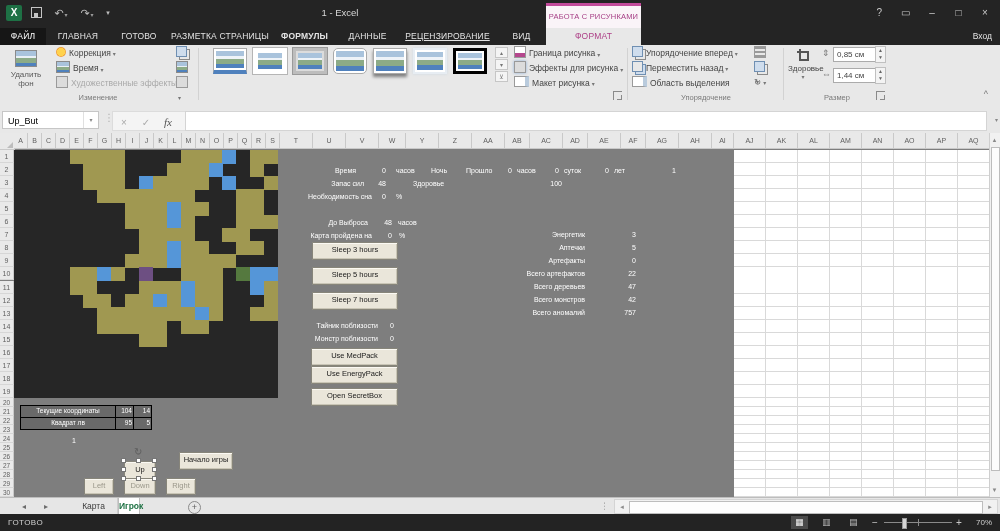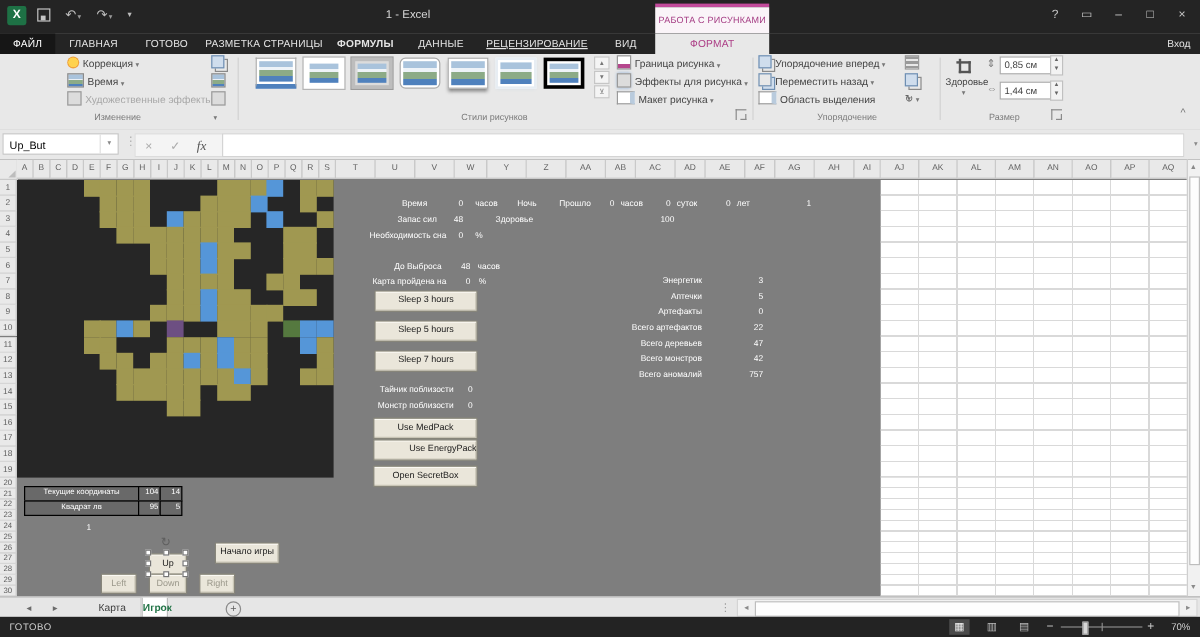--- a/index.html
+++ b/index.html
@@ -182,20 +182,24 @@
     <div class="rtab" style="left: 272px; width: 65px; font-weight: bold;">ФОРМУЛЫ</div>
     <div class="rtab" style="left: 337px; width: 61px;">ДАННЫЕ</div>
     <div class="rtab" style="left: 398px; width: 99px; text-decoration: underline;">РЕЦЕНЗИРОВАНИЕ</div>
     <div class="rtab" style="left: 497px; width: 49px;">ВИД</div>
     <div class="rtab active" style="left: 546px; width: 95px;">ФОРМАТ</div>
   </div>
 
 <div id="ribbon">
 
   <div class="rgroup" style="left:0;width:196px">
+    <div class="bigbtn" style="left:2px">
+      <div class="ico-img lg"></div>
+      <div class="cap">Удалить фон</div>
+    </div>
     <div class="rrow" style="left:56px;top:1px">
       <span class="ico-sun"></span><span class="lbl">Коррекция</span><span class="dd">▾</span>
     </div>
     <div class="rrow" style="left:56px;top:16px">
       <span class="ico-img"></span><span class="lbl">Время</span><span class="dd">▾</span>
     </div>
     <div class="rrow dis" style="left:56px;top:31px">
       <span class="ico-box"></span><span class="lbl">Художественные эффекты</span><span class="dd">▾</span>
     </div>
     <div class="mini" style="left:176px;top:1px"><span class="ico-sq2"></span></div>
@@ -238,21 +242,20 @@
     <div class="rrow" style="left:2px;top:1px">
       <span class="ico-box" style="background:linear-gradient(180deg,#fff 0 60%,#b5478d 60% 100%)"></span><span class="lbl">Граница рисунка</span><span class="dd">▾</span>
     </div>
     <div class="rrow" style="left:2px;top:16px">
       <span class="ico-box" style="box-shadow:0 0 3px #8fb0d8"></span><span class="lbl">Эффекты для рисунка</span><span class="dd">▾</span>
     </div>
     <div class="rrow" style="left:2px;top:31px">
       <span class="ico-pane"></span><span class="lbl">Макет рисунка</span><span class="dd">▾</span>
     </div>
   </div>
-  <div class="glabel" style="left:200px;width:424px">Стили рисунков</div>
   <div class="launcher" style="left:613px;top:46px"></div>
   <div class="gsep" style="left:627px"></div>
 
   <div class="rgroup" style="left:630px;width:152px">
     <div class="rrow" style="left:2px;top:1px">
       <span class="ico-sq2"></span><span class="lbl">Упорядочение вперед</span><span class="dd">▾</span>
     </div>
     <div class="rrow" style="left:2px;top:16px">
       <span class="ico-sq2" style="background:#e8e8e8;box-shadow:3px 3px 0 -1px #cfdded,3px 3px 0 0 #6f8fb2"></span><span class="lbl">Переместить назад</span><span class="dd">▾</span>
     </div>
@@ -470,21 +473,21 @@
       <div class="stat" style="left: 440px; top: 175px; width: 145px; text-align: right;">Всего аномалий</div>
       <div class="stat" style="left: 588px; top: 175px; width: 48px; text-align: right;">757</div>
       <div class="stat" style="left: 300px; top: 188px; width: 78px; text-align: right;">Тайник поблизости</div>
       <div class="stat" style="left: 380px; top: 188px; width: 14px; text-align: right;">0</div>
       <div class="stat" style="left: 300px; top: 201px; width: 78px; text-align: right;">Монстр поблизости</div>
       <div class="stat" style="left: 380px; top: 201px; width: 14px; text-align: right;">0</div>
       <div class="gbtn" style="left: 312px; top: 109px; width: 84px; height: 16px; line-height: 14px;">Sleep 3 hours</div>
       <div class="gbtn" style="left: 312px; top: 134px; width: 84px; height: 16px; line-height: 14px;">Sleep 5 hours</div>
       <div class="gbtn" style="left: 312px; top: 159px; width: 84px; height: 16px; line-height: 14px;">Sleep 7 hours</div>
       <div class="gbtn" style="left: 311px; top: 215px; width: 85px; height: 16px; line-height: 14px;">Use MedPack</div>
-      <div class="gbtn" style="left: 311px; top: 233px; width: 85px; height: 16px; line-height: 14px; text-align: right;">Use EnergyPack</div>
+      <div class="gbtn" style="left: 311px; top: 233px; width: 85px; height: 16px; line-height: 14px;">Use EnergyPack</div>
       <div class="gbtn" style="left: 311px; top: 255px; width: 85px; height: 16px; line-height: 14px;">Open SecretBox</div>
       <div class="ctcell" style="left: 20px; top: 272px; width: 96px; height: 13px; text-align: center;">Текущие координаты</div>
       <div class="ctcell" style="left: 115px; top: 272px; width: 19px; height: 13px; text-align: right; padding-right: 1px;">104</div>
       <div class="ctcell" style="left: 133px; top: 272px; width: 19px; height: 13px; text-align: right; padding-right: 1px;">14</div>
       <div class="ctcell" style="left: 20px; top: 284px; width: 96px; height: 13px; text-align: center;">Квадрат лв</div>
       <div class="ctcell" style="left: 115px; top: 284px; width: 19px; height: 13px; text-align: right; padding-right: 1px;">95</div>
       <div class="ctcell" style="left: 133px; top: 284px; width: 19px; height: 13px; text-align: right; padding-right: 1px;">5</div>
       <div class="stat" style="left: 72px; top: 303px; width: 10px; text-align: left;">1</div>
       <div class="gbtn" style="left: 179px; top: 319px; width: 52px; height: 16px; line-height: 14px;">Начало игры</div>
       <div class="gbtn" style="left: 124px; top: 328px; width: 30px; height: 17px; line-height: 15px;">Up</div>

